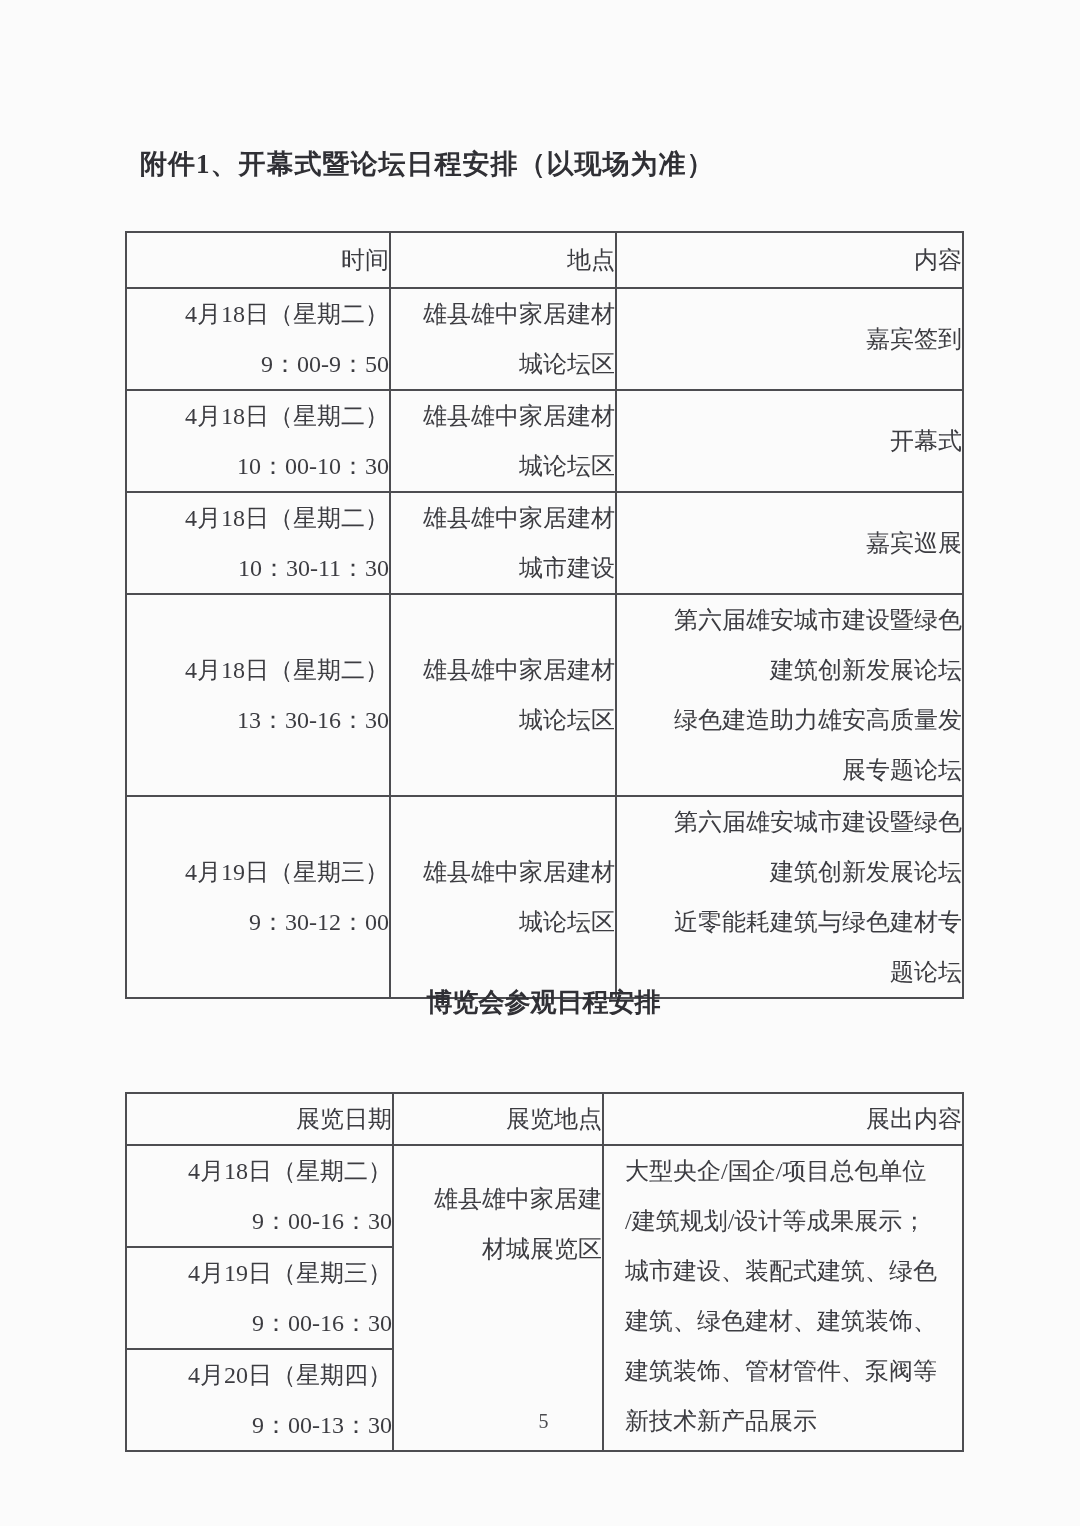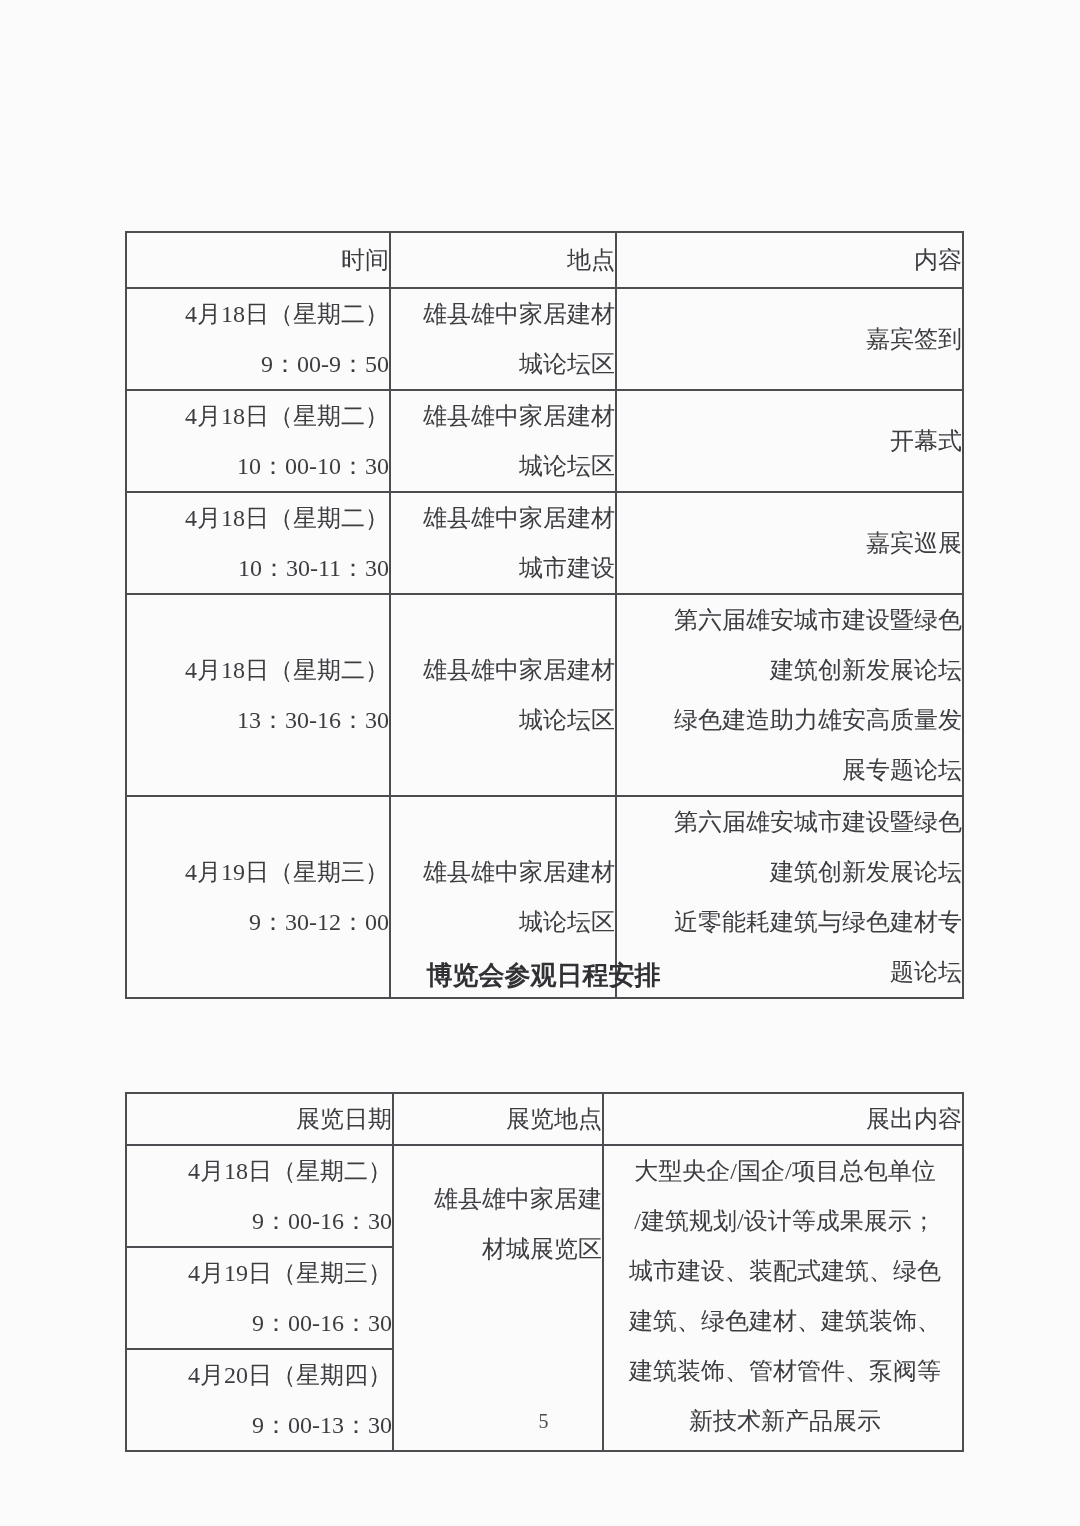--- a/index.html
+++ b/index.html
@@ -57,27 +57,27 @@
   .forum-table thead th { height: 54px; }
   .expo-table  thead th { height: 50px; }
   tr.r100 > td { height: 100px; }
   tr.r200 > td { height: 200px; }
   td.merged-loc {
     vertical-align: top;
     padding-top: 28px;
   }
   td.merged-content {
     vertical-align: top;
-    text-align: center;
-    padding-left: 4px;
+    text-align: left;
+    padding-left: 21px;
   }
   td.merged-content .ln { white-space: nowrap; }
   .section-title {
     position: absolute;
-    top: 958px;
+    top: 985px;
     left: 125px;
     width: 837px;
     text-align: center;
     font-size: 26px;
     font-weight: bold;
     color: #303035;
   }
   .page-number {
     position: absolute;
     top: 1410px;
@@ -86,20 +86,21 @@
     text-align: center;
     font-size: 20px;
     color: #4a4a4e;
   }
 </style>
 </head>
 <body>
 
 <div class="page">
 
+  <div class="doc-title">附件1、开幕式暨论坛日程安排（以现场为准）</div>
 
 
   <table class="forum-table">
     <colgroup>
         <col style="width:264px">
         <col style="width:226px">
         <col style="width:347px">
       </colgroup>
     <thead>
       <tr>

